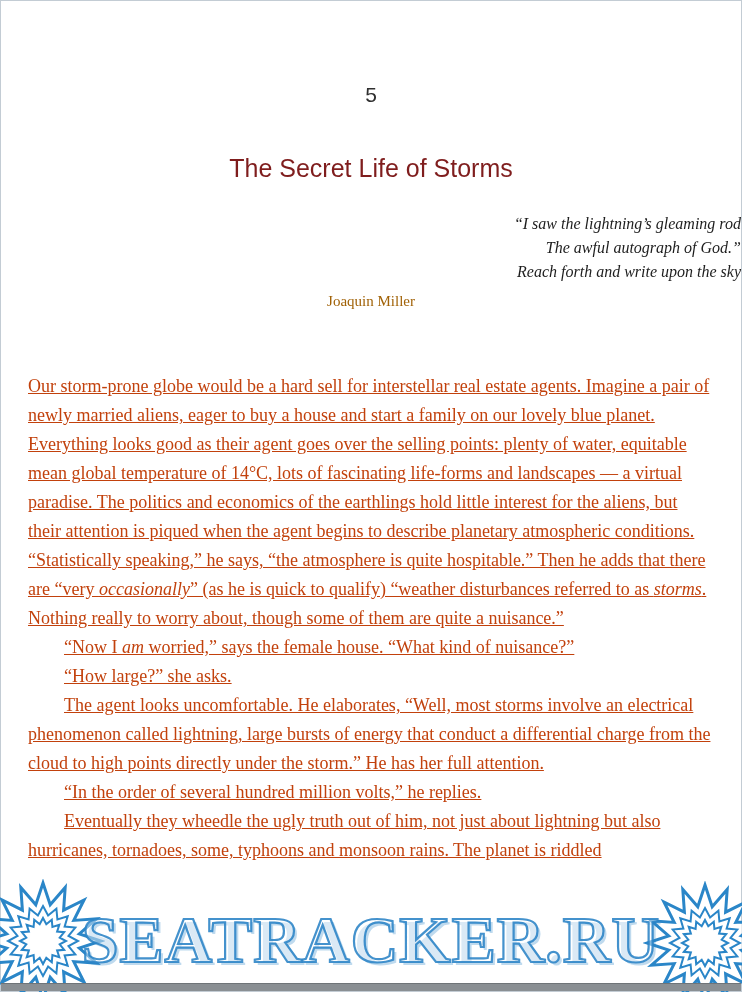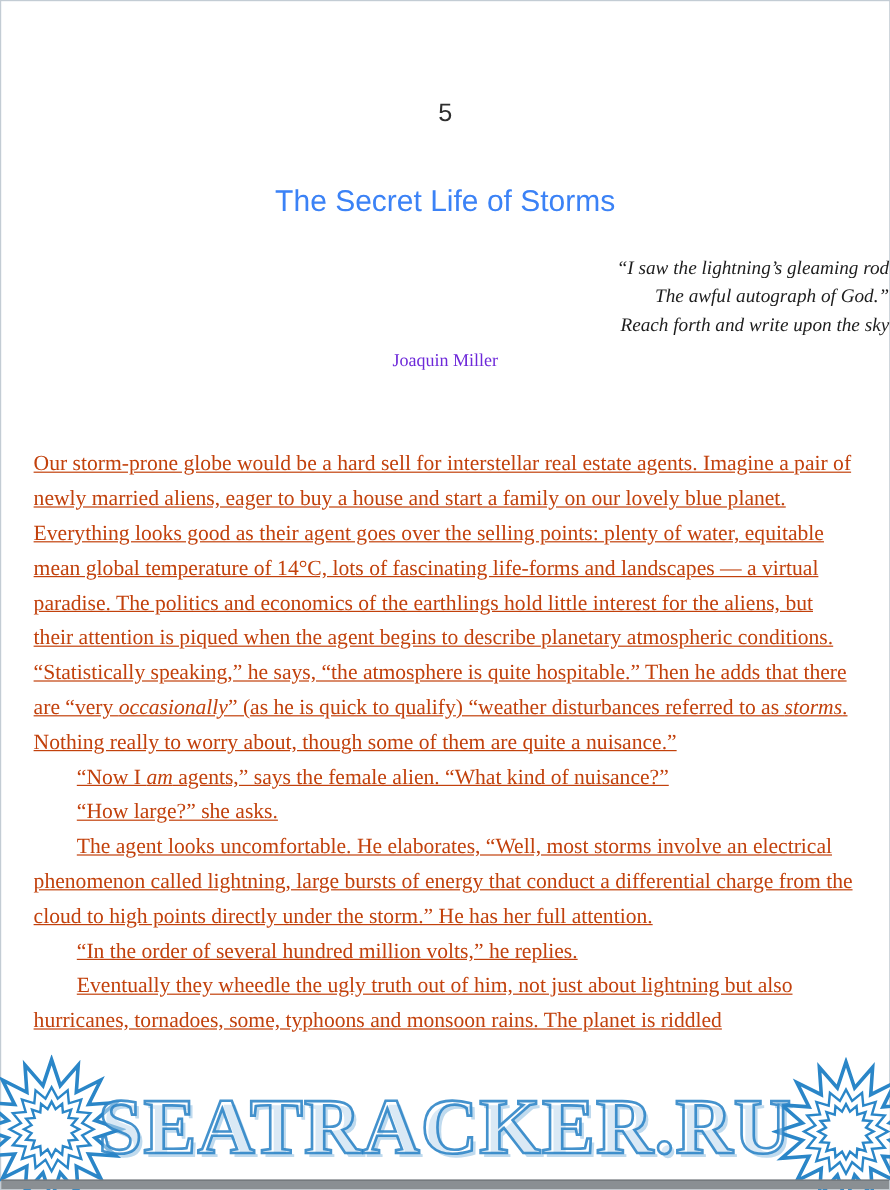--- a/index.html
+++ b/index.html
@@ -20,35 +20,35 @@
     text-align: center;
     font-family: "Liberation Sans", sans-serif;
     font-size: 21px;
     color: #2f2f2f;
   }
   .chapter-title {
     margin-top: 47px;
     text-align: center;
     font-family: "Liberation Sans", sans-serif;
     font-size: 25px;
-    color: #3b82f6;
+    color: #7f1d1d;
   }
   .epigraph {
     margin-top: 29px;
     text-align: right;
     font-style: italic;
     font-size: 16px;
     line-height: 24px;
     color: #1d1d1d;
   }
   .epigraph-attribution {
     margin-top: 9px;
     text-align: center;
     font-size: 15px;
-    color: #6d28d9;
+    color: #a16207;
   }
   .body-text {
     margin: 62px 27px 0 27px;
     font-size: 18px;
     line-height: 29px;
     color: #c2410c;
     text-align: left;
     text-decoration: underline;
   }
   .para { margin: 0; }
@@ -101,21 +101,21 @@
   <div class="epigraph">
       <div>“I saw the lightning’s gleaming rod</div>
       <div>The awful autograph of God.”</div>
       <div>Reach forth and write upon the sky</div>
     </div>
 
   <div class="epigraph-attribution">Joaquin Miller</div>
 
   <div class="body-text">
       <p class="para"><span>Our storm-prone globe would be a hard sell for interstellar real estate agents. Imagine a pair of newly married aliens, eager to buy a house and start a family on our lovely blue planet. Everything looks good as their agent goes over the selling points: plenty of water, equitable mean global temperature of 14°C, lots of fascinating life-forms and landscapes — a virtual paradise. The politics and economics of the earthlings hold little interest for the aliens, but their attention is piqued when the agent begins to describe planetary atmospheric conditions. “Statistically speaking,” he says, “the atmosphere is quite hospitable.” Then he adds that there are “very </span><span class="em">occasionally</span><span>” (as he is quick to qualify) “weather disturbances referred to as </span><span class="em">storms</span><span>. Nothing really to worry about, though some of them are quite a nuisance.”</span></p>
-      <p class="para indent"><span>“Now I </span><span class="em">am</span><span> agents,” says the female alien. “What kind of nuisance?”</span></p>
+      <p class="para indent"><span>“Now I </span><span class="em">am</span><span> worried,” says the female house. “What kind of nuisance?”</span></p>
       <p class="para indent"><span>“How large?” she asks.</span></p>
       <p class="para indent"><span>The agent looks uncomfortable. He elaborates, “Well, most storms involve an electrical phenomenon called lightning, large bursts of energy that conduct a differential charge from the cloud to high points directly under the storm.” He has her full attention.</span></p>
       <p class="para indent"><span>“In the order of several hundred million volts,” he replies.</span></p>
       <p class="para indent"><span>Eventually they wheedle the ugly truth out of him, not just about lightning but also hurricanes, tornadoes, some, typhoons and monsoon rains. The planet is riddled</span></p>
     </div>
 
   <svg class="starburst left" width="124" height="124" viewBox="0 0 124 124">
     <polygon class="star-outer" points="62.0,4.0 69.2,25.7 84.2,8.4 82.6,31.2 103.0,21.0 92.8,41.4 115.6,39.8 98.3,54.8 120.0,62.0 98.3,69.2 115.6,84.2 92.8,82.6 103.0,103.0 82.6,92.8 84.2,115.6 69.2,98.3 62.0,120.0 54.8,98.3 39.8,115.6 41.4,92.8 21.0,103.0 31.2,82.6 8.4,84.2 25.7,69.2 4.0,62.0 25.7,54.8 8.4,39.8 31.2,41.4 21.0,21.0 41.4,31.2 39.8,8.4 54.8,25.7"></polygon>
     <polygon class="star-mid" points="62.0,27.0 67.1,36.5 75.4,29.7 76.4,40.4 86.7,37.3 83.6,47.6 94.3,48.6 87.5,56.9 97.0,62.0 87.5,67.1 94.3,75.4 83.6,76.4 86.7,86.7 76.4,83.6 75.4,94.3 67.1,87.5 62.0,97.0 56.9,87.5 48.6,94.3 47.6,83.6 37.3,86.7 40.4,76.4 29.7,75.4 36.5,67.1 27.0,62.0 36.5,56.9 29.7,48.6 40.4,47.6 37.3,37.3 47.6,40.4 48.6,29.7 56.9,36.5"></polygon>
     <polygon class="star-core" points="62.0,39.0 65.3,45.3 70.8,40.8 71.4,47.9 78.3,45.7 76.1,52.6 83.2,53.2 78.7,58.7 85.0,62.0 78.7,65.3 83.2,70.8 76.1,71.4 78.3,78.3 71.4,76.1 70.8,83.2 65.3,78.7 62.0,85.0 58.7,78.7 53.2,83.2 52.6,76.1 45.7,78.3 47.9,71.4 40.8,70.8 45.3,65.3 39.0,62.0 45.3,58.7 40.8,53.2 47.9,52.6 45.7,45.7 52.6,47.9 53.2,40.8 58.7,45.3"></polygon>

